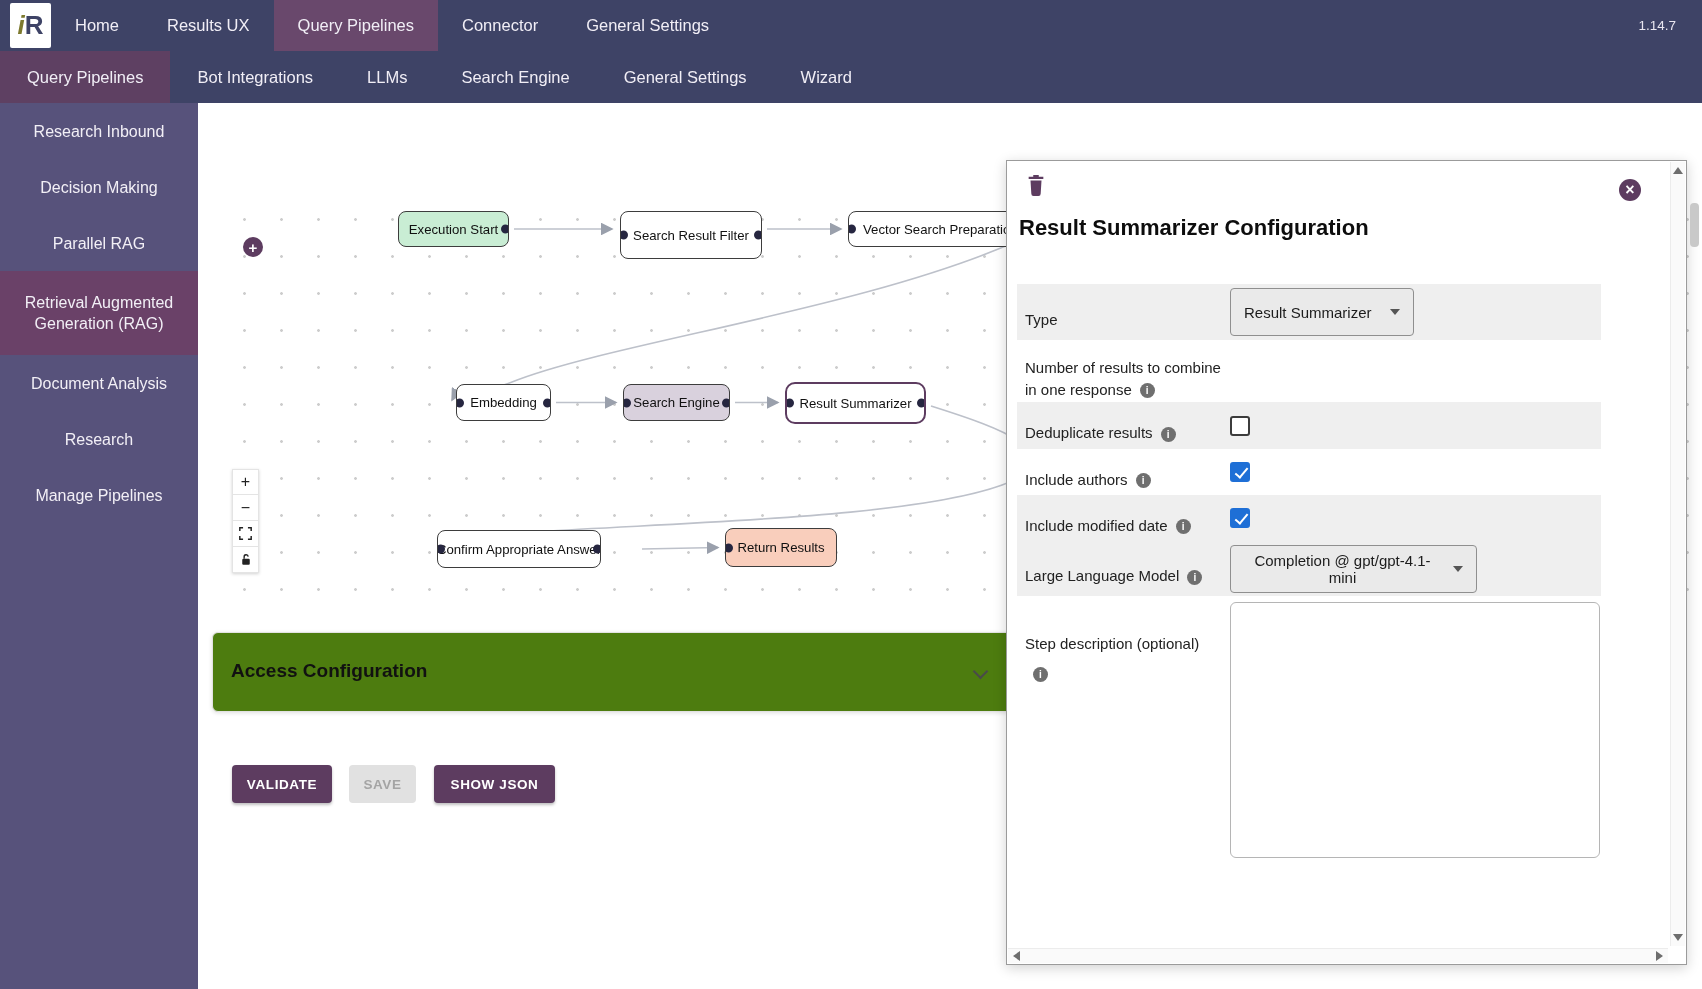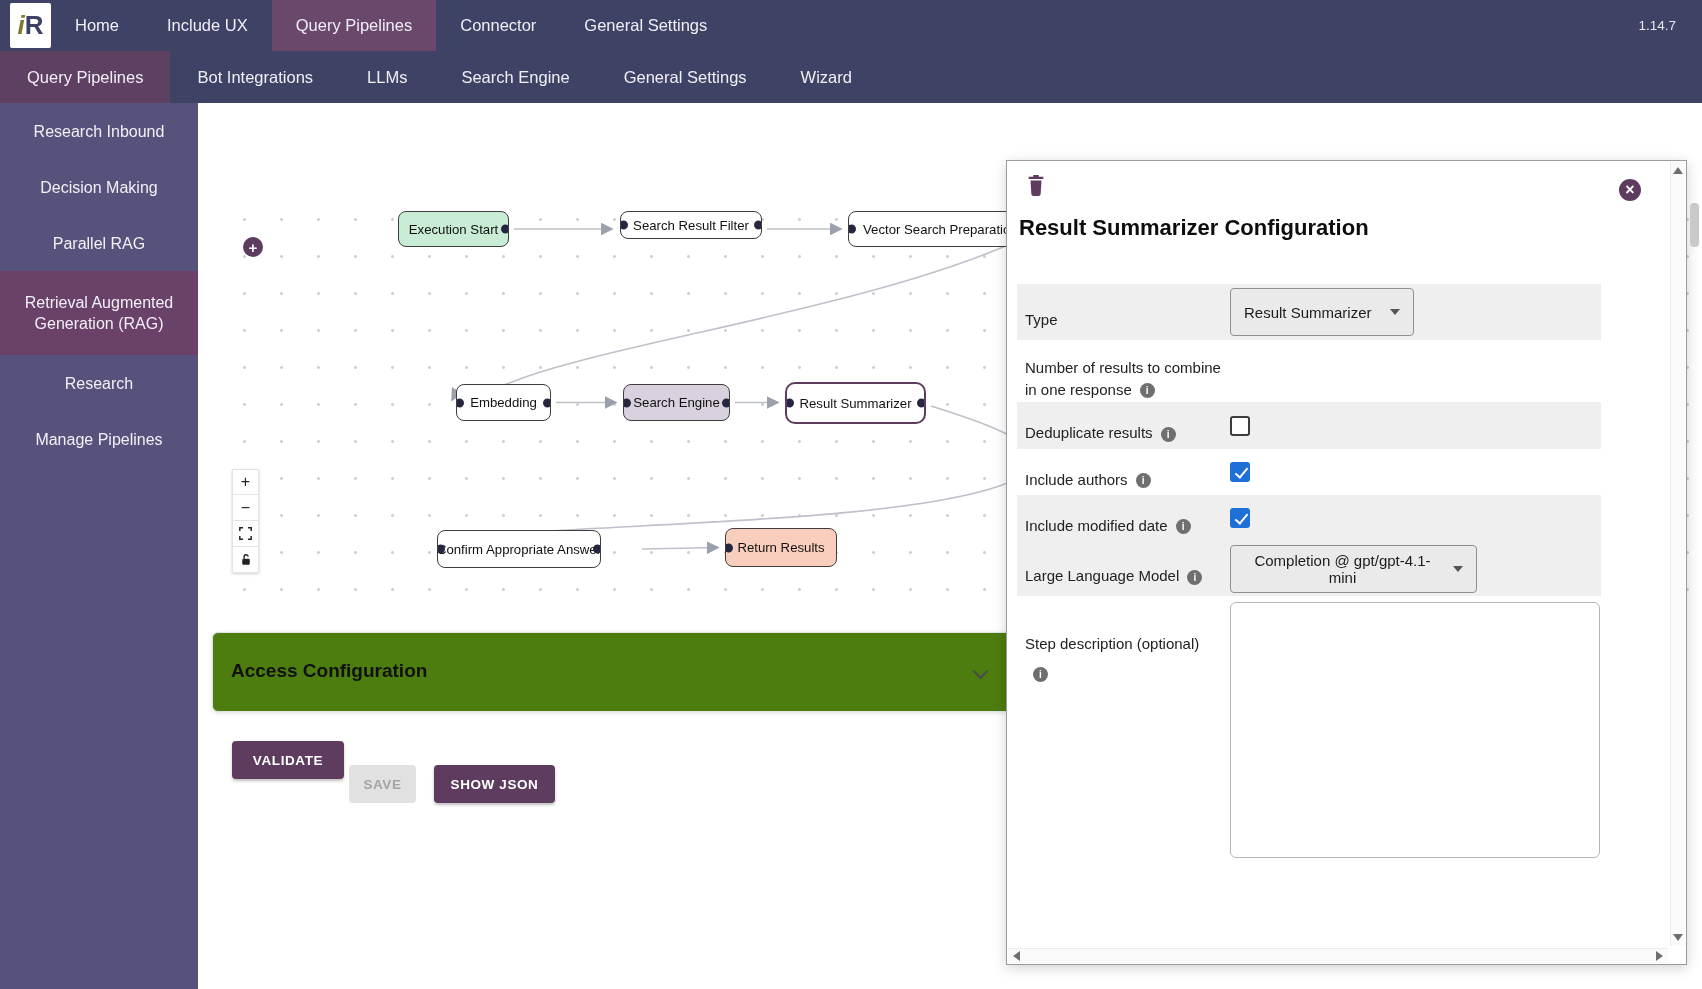--- a/index.html
+++ b/index.html
@@ -39,21 +39,21 @@
             background-image:radial-gradient(circle, #cdcdcd 1.3px, transparent 1.5px);
             background-size:37px 37px; background-position:14px 11px; }
   .edges { position:absolute; left:0; top:0; width:100%; height:100%; }
   .node { position:absolute; background:#fff; border:1.4px solid #3d3d3d; border-radius:8px;
           display:flex; align-items:center; justify-content:center; font-size:13.2px; color:#111;
           padding:0 10px; white-space:nowrap; overflow:hidden; cursor:pointer; }
   .node .port { position:absolute; width:9px; height:9px; background:#262640; border-radius:50%;
                 top:50%; transform:translateY(-50%); }
   .node .port.l { left:-2px; } .node .port.r { right:-2px; }
   .n0 { left:186px; top:21px;  width:111px; height:36px; background:#c9edd4; }
-  .n1 { left:408px; top:21px;  width:142px; height:28px; }
+  .n1 { left:408px; top:21px;  width:142px; height:48px; }
   .n2 { left:636px; top:21px;  width:170px; height:36px; justify-content:flex-start; padding-left:14px; }
   .n3 { left:244px; top:194px; width:95px;  height:37px; }
   .n4 { left:411px; top:194px; width:107px; height:37px; background:#d9d1dd; }
   .n5 { left:573px; top:192px; width:141px; height:42px; border:2.6px solid #5d3c60; border-radius:10px; }
   .n6 { left:225px; top:340px; width:164px; height:38px; }
   .n7 { left:513px; top:338px; width:112px; height:39px; background:#f9cebc; }
 
   .plusbtn { position:absolute; left:31px; top:47px; width:20px; height:20px; border-radius:50%;
              background:#5d3c60; color:#fff; display:flex; align-items:center; justify-content:center;
              font-size:15px; font-weight:bold; cursor:pointer; }
@@ -67,21 +67,21 @@
   .access { position:absolute; left:14px; top:529px; width:1464px; height:80px; background:#4d7c0f;
             border:1px solid #e2e2e2; border-radius:6px; box-shadow:0 1px 4px rgba(0,0,0,.13); z-index:1; }
   .access .atitle { position:absolute; left:18px; top:27px; font-size:19px; font-weight:bold; color:#111; }
   .chev { position:absolute; left:762px; top:33px; width:11px; height:11px; border-right:2px solid #4a4a4a;
           border-bottom:2px solid #4a4a4a; transform:rotate(45deg); cursor:pointer; }
 
   
   .btn { position:absolute; height:38px; border:none; border-radius:4px; background:#5d3c60; color:#fff;
          font-family:"Liberation Sans", sans-serif; font-size:13.5px; font-weight:bold; letter-spacing:.6px;
          box-shadow:0 2px 3px rgba(0,0,0,.25); cursor:pointer; }
-  .btn.validate { left:34px;  top:638px; width:112px; }
+  .btn.validate { left:34px;  top:662px; width:100px; }
   .btn.save     { left:151px; top:662px; width:67px; background:#e1e1e1; color:#a4a4a4; box-shadow:none; cursor:default; }
   .btn.showjson { left:236px; top:662px; width:121px; }
 
   
   .panel { position:absolute; left:1006px; top:160px; width:681px; height:805px; background:#fff;
            border:1px solid #9b9b9b; box-shadow:0 3px 12px rgba(0,0,0,.18); z-index:10; }
   .trashbtn { position:absolute; left:18px; top:12px; width:26px; height:28px; cursor:pointer; }
   .closebtn { position:absolute; left:612px; top:18px; width:22px; height:22px; border-radius:50%;
               background:#5d3c60; color:#fff; display:flex; align-items:center; justify-content:center;
               font-size:16px; font-weight:bold; line-height:1; cursor:pointer; }
@@ -138,21 +138,21 @@
 </style>
 </head>
 <body>
 
 <header class="nav1">
   <div class="logo">
       <span class="li">i</span>
       <span class="lr">R</span>
     </div>
   <div class="navitem">Home</div>
-  <div class="navitem">Include UX</div>
+  <div class="navitem">Results UX</div>
   <div class="navitem active">Query Pipelines</div>
   <div class="navitem">Connector</div>
   <div class="navitem">General Settings</div>
   <div class="spacer"></div>
   <div class="version">1.14.7</div>
 </header>
 
 <nav class="nav2">
   <div class="navitem active">Query Pipelines</div>
   <div class="navitem">Bot Integrations</div>
@@ -160,20 +160,21 @@
   <div class="navitem">Search Engine</div>
   <div class="navitem">General Settings</div>
   <div class="navitem">Wizard</div>
 </nav>
 
 <aside class="sidebar">
   <div class="sideitem">Research Inbound</div>
   <div class="sideitem">Decision Making</div>
   <div class="sideitem">Parallel RAG</div>
   <div class="sideitem active">Retrieval Augmented Generation (RAG)</div>
+  <div class="sideitem">Document Analysis</div>
   <div class="sideitem">Research</div>
   <div class="sideitem">Manage Pipelines</div>
 </aside>
 
 <main class="main">
 
   <div class="canvas">
     <svg class="edges" viewBox="0 0 1478 405">
       <defs>
         <marker id="arr" markerWidth="8" markerHeight="8" refX="7" refY="4" orient="auto">

